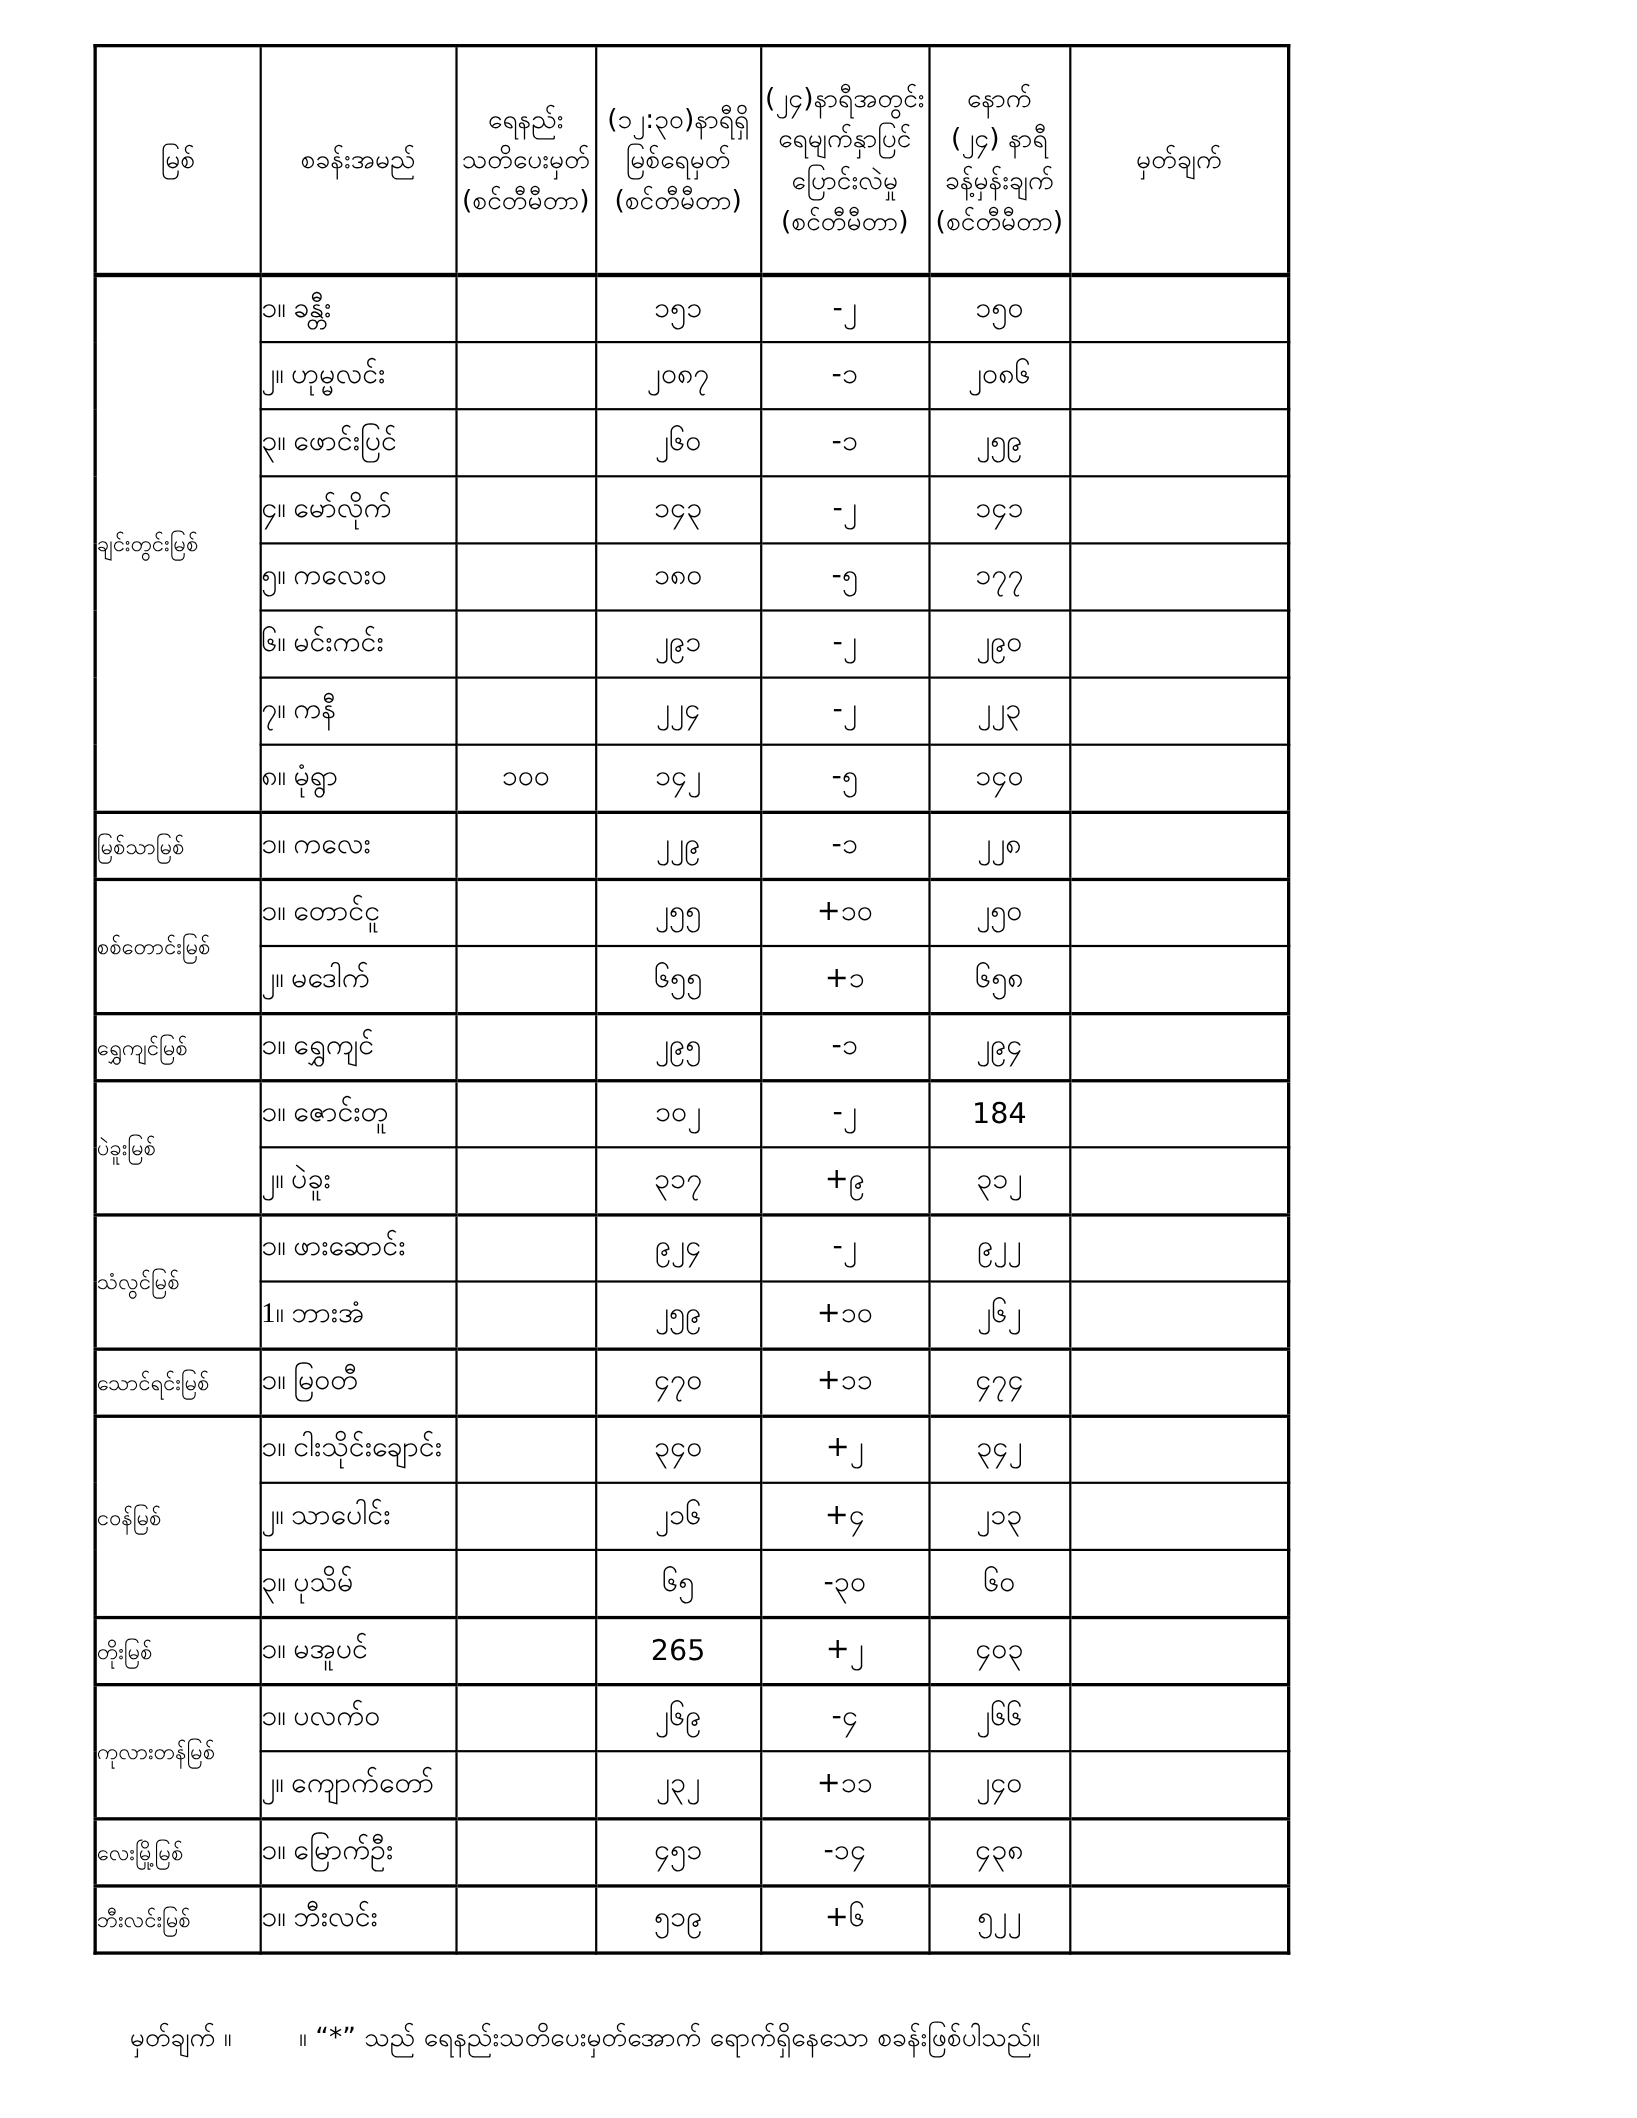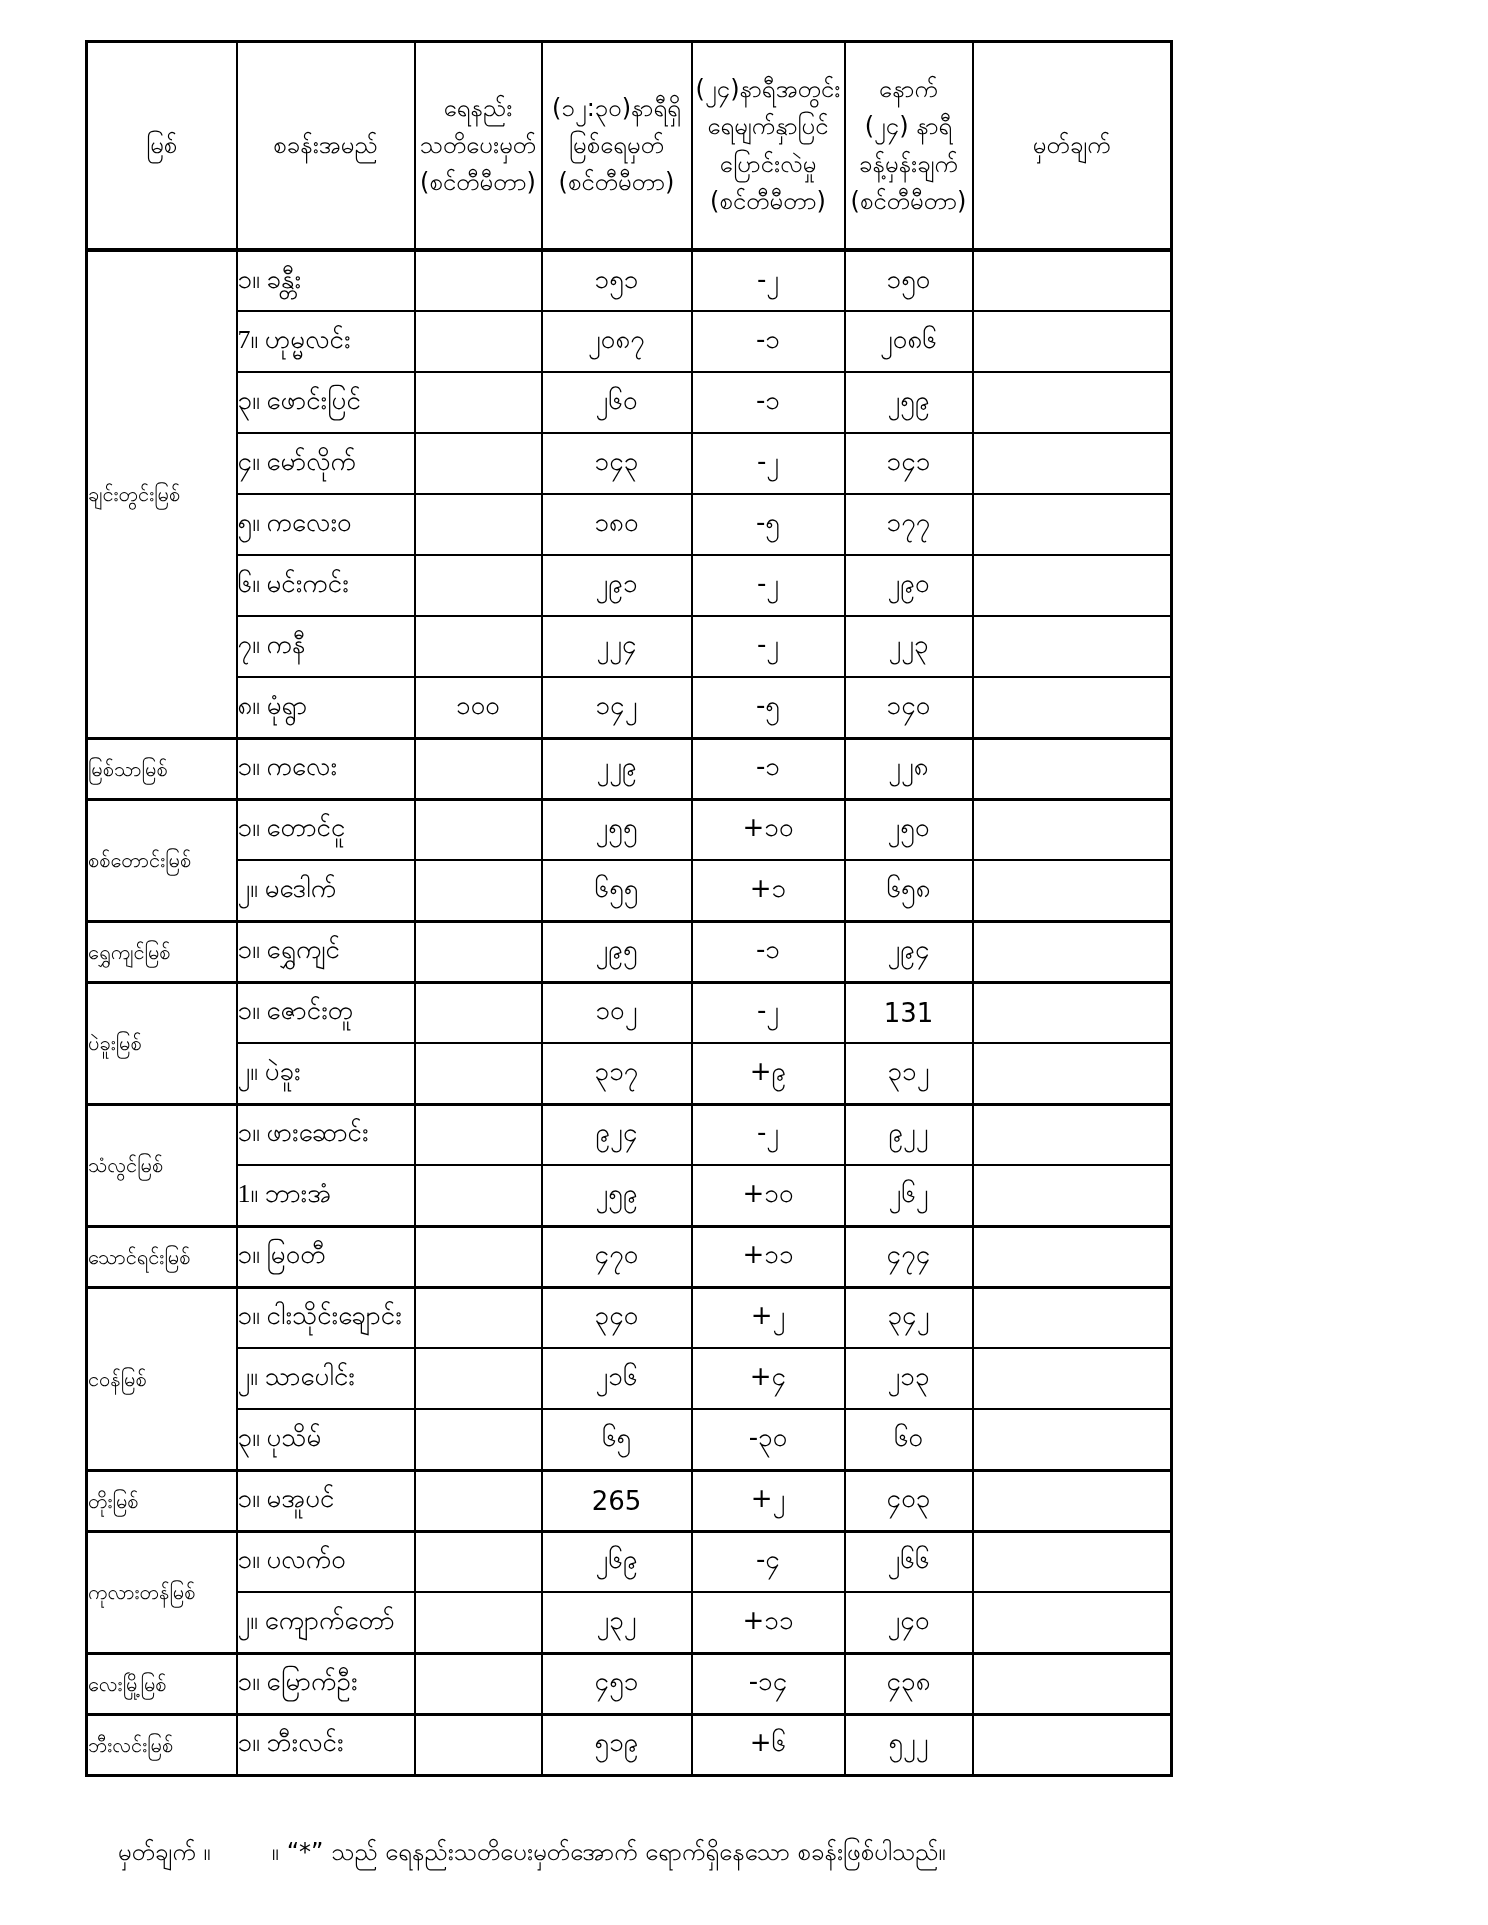--- a/index.html
+++ b/index.html
@@ -105,21 +105,21 @@
         <tr>
           <td class="river-cell" rowspan="8">ချင်းတွင်းမြစ်</td>
           <td class="station-cell">၁။ ခန္တီး</td>
           <td class="num-cell"></td>
           <td class="num-cell">၁၅၁</td>
           <td class="num-cell">-၂</td>
           <td class="num-cell">၁၅၀</td>
           <td class="num-cell"></td>
         </tr>
         <tr>
-          <td class="station-cell">7။ ဟုမ္မလင်း</td>
+          <td class="station-cell">၂။ ဟုမ္မလင်း</td>
           <td class="num-cell"></td>
           <td class="num-cell">၂၀၈၇</td>
           <td class="num-cell">-၁</td>
           <td class="num-cell">၂၀၈၆</td>
           <td class="num-cell"></td>
         </tr>
         <tr>
           <td class="station-cell">၃။ ဖောင်းပြင်</td>
           <td class="num-cell"></td>
           <td class="num-cell">၂၆၀</td>
@@ -201,21 +201,21 @@
           <td class="num-cell">-၁</td>
           <td class="num-cell">၂၉၄</td>
           <td class="num-cell"></td>
         </tr>
         <tr class="group-start">
           <td class="river-cell" rowspan="2">ပဲခူးမြစ်</td>
           <td class="station-cell">၁။ ဇောင်းတူ</td>
           <td class="num-cell"></td>
           <td class="num-cell">၁၀၂</td>
           <td class="num-cell">-၂</td>
-          <td class="num-cell">131</td>
+          <td class="num-cell">184</td>
           <td class="num-cell"></td>
         </tr>
         <tr>
           <td class="station-cell">၂။ ပဲခူး</td>
           <td class="num-cell"></td>
           <td class="num-cell">၃၁၇</td>
           <td class="num-cell">+၉</td>
           <td class="num-cell">၃၁၂</td>
           <td class="num-cell"></td>
         </tr>

